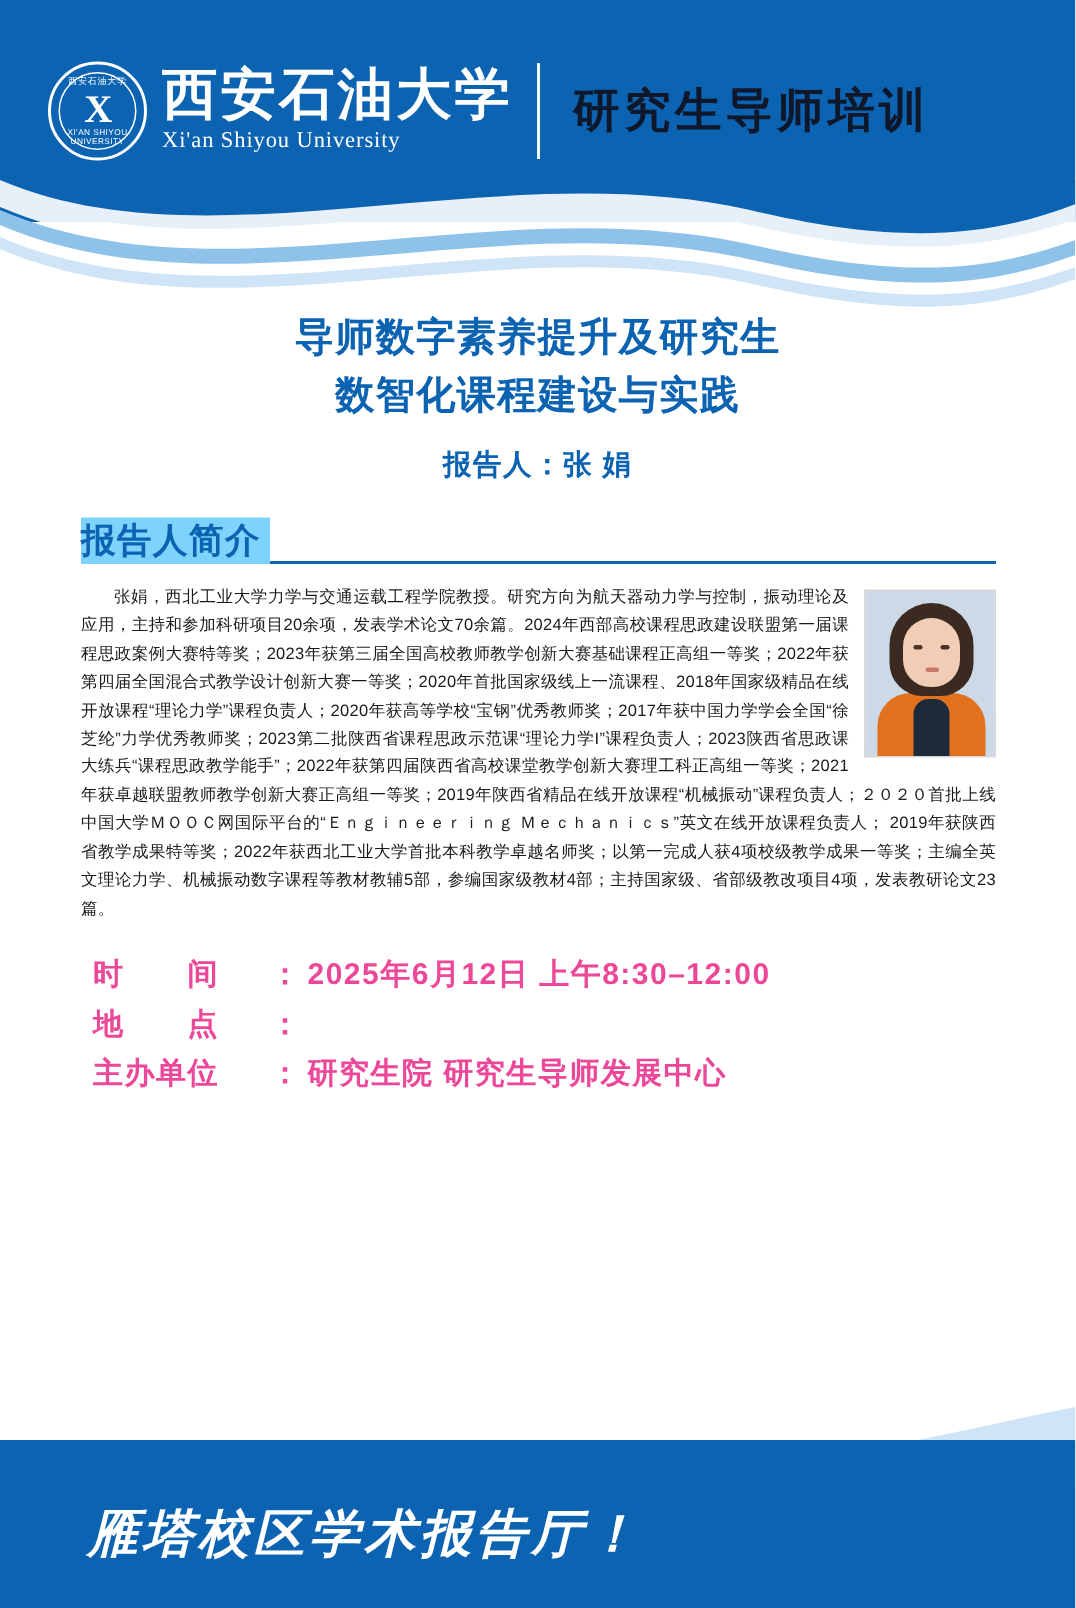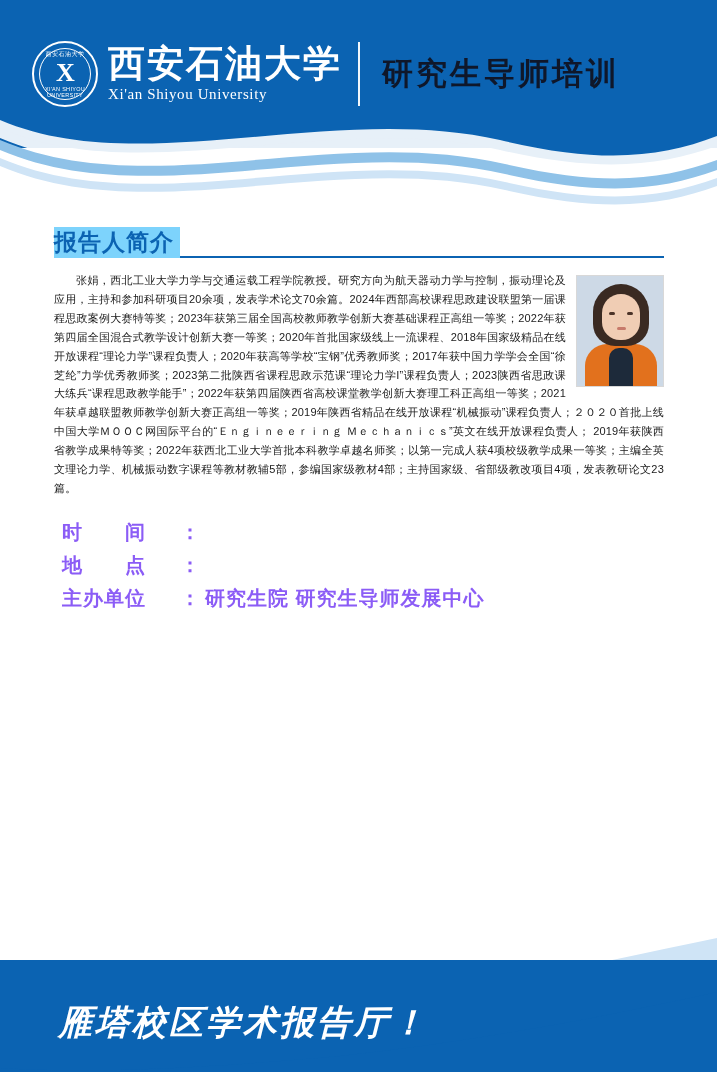--- a/index.html
+++ b/index.html
@@ -218,21 +218,21 @@
     text-indent: 2em;
   }
 
   .info-list {
     margin: 18px 0 0 62px;
     width: 600px;
   }
   .info-row {
     display: flex;
     align-items: baseline;
-    color: #8b5cf6;
+    color: #ec4899;
     font-size: 20px;
     font-weight: bold;
     line-height: 1.65;
     letter-spacing: 1px;
     white-space: nowrap;
   }
   .info-label { width: 118px; flex: none; }
   .info-label.wide { width: 118px; letter-spacing: 1px; }
   .info-sep { margin-right: 4px; }
 
@@ -286,21 +286,26 @@
 
   <svg class="wave-top" viewBox="0 0 717 110" preserveAspectRatio="none">
     <path d="M0,8 C140,70 330,-10 500,30 C600,53 660,46 717,26 L717,0 L0,0 Z" fill="#0b63b2"></path>
     <path d="M0,18 C150,82 330,2 505,42 C605,65 662,58 717,38 L717,16 C660,38 600,44 500,20 C330,-18 140,60 0,0 Z" fill="#ffffff" opacity="0.9"></path>
     <path d="M0,30 C150,94 330,14 505,54 C605,77 662,70 717,50 L717,40 C662,60 605,67 505,44 C330,4 150,84 0,20 Z" fill="#8fc2e8"></path>
     <path d="M0,46 C150,110 330,30 505,70 C605,93 662,86 717,66 L717,58 C662,78 605,85 505,62 C330,22 150,102 0,38 Z" fill="#cfe4f6"></path>
   </svg>
 
   <div class="content">
 
-
+    <div class="main-title">
+      <div>导师数字素养提升及研究生</div>
+      <div>数智化课程建设与实践</div>
+    </div>
+
+    <div class="speaker-line">报告人：张 娟</div>
 
     <div class="section-head">
       <span class="sh-text">报告人简介</span>
       <span class="sh-rule"></span>
     </div>
 
     <div class="bio-block">
       <div class="portrait">
         <div class="p-bg"></div>
         <div class="p-body"></div>
@@ -311,20 +316,21 @@
         <div class="p-eye-r"></div>
         <div class="p-mouth"></div>
       </div>
       <div class="bio-text">张娟，西北工业大学力学与交通运载工程学院教授。研究方向为航天器动力学与控制，振动理论及应用，主持和参加科研项目20余项，发表学术论文70余篇。2024年西部高校课程思政建设联盟第一届课程思政案例大赛特等奖；2023年获第三届全国高校教师教学创新大赛基础课程正高组一等奖；2022年获第四届全国混合式教学设计创新大赛一等奖；2020年首批国家级线上一流课程、2018年国家级精品在线开放课程“理论力学”课程负责人；2020年获高等学校“宝钢”优秀教师奖；2017年获中国力学学会全国“徐芝纶”力学优秀教师奖；2023第二批陕西省课程思政示范课“理论力学I”课程负责人；2023陕西省思政课大练兵“课程思政教学能手”；2022年获第四届陕西省高校课堂教学创新大赛理工科正高组一等奖；2021年获卓越联盟教师教学创新大赛正高组一等奖；2019年陕西省精品在线开放课程“机械振动”课程负责人；２０２０首批上线中国大学ＭＯＯＣ网国际平台的“Ｅｎｇｉｎｅｅｒｉｎｇ Ｍｅｃｈａｎｉｃｓ”英文在线开放课程负责人； 2019年获陕西省教学成果特等奖；2022年获西北工业大学首批本科教学卓越名师奖；以第一完成人获4项校级教学成果一等奖；主编全英文理论力学、机械振动数字课程等教材教辅5部，参编国家级教材4部；主持国家级、省部级教改项目4项，发表教研论文23篇。</div>
     </div>
 
     <div class="info-list">
       <div class="info-row">
         <span class="info-label">时　　间</span>
         <span class="info-sep">：</span>
+        <span>2025年6月12日 上午8:30–12:00</span>
       </div>
       <div class="info-row">
         <span class="info-label">地　　点</span>
         <span class="info-sep">：</span>
       </div>
       <div class="info-row">
         <span class="info-label wide">主办单位</span>
         <span class="info-sep">：</span>
         <span>研究生院 研究生导师发展中心</span>
       </div>

